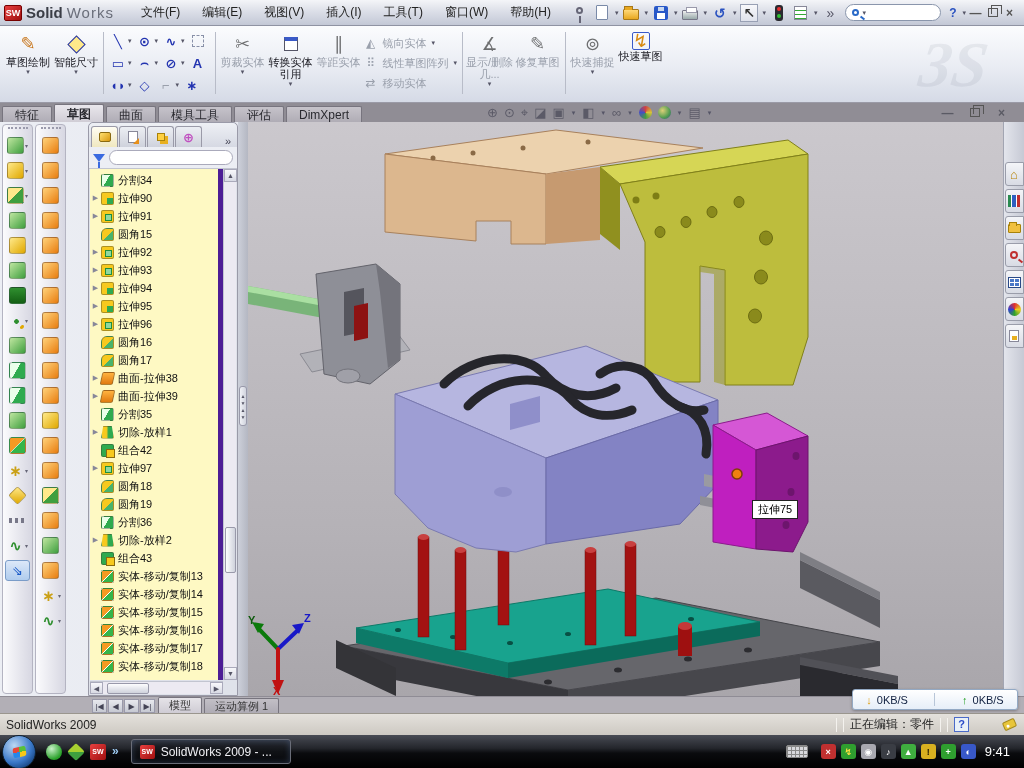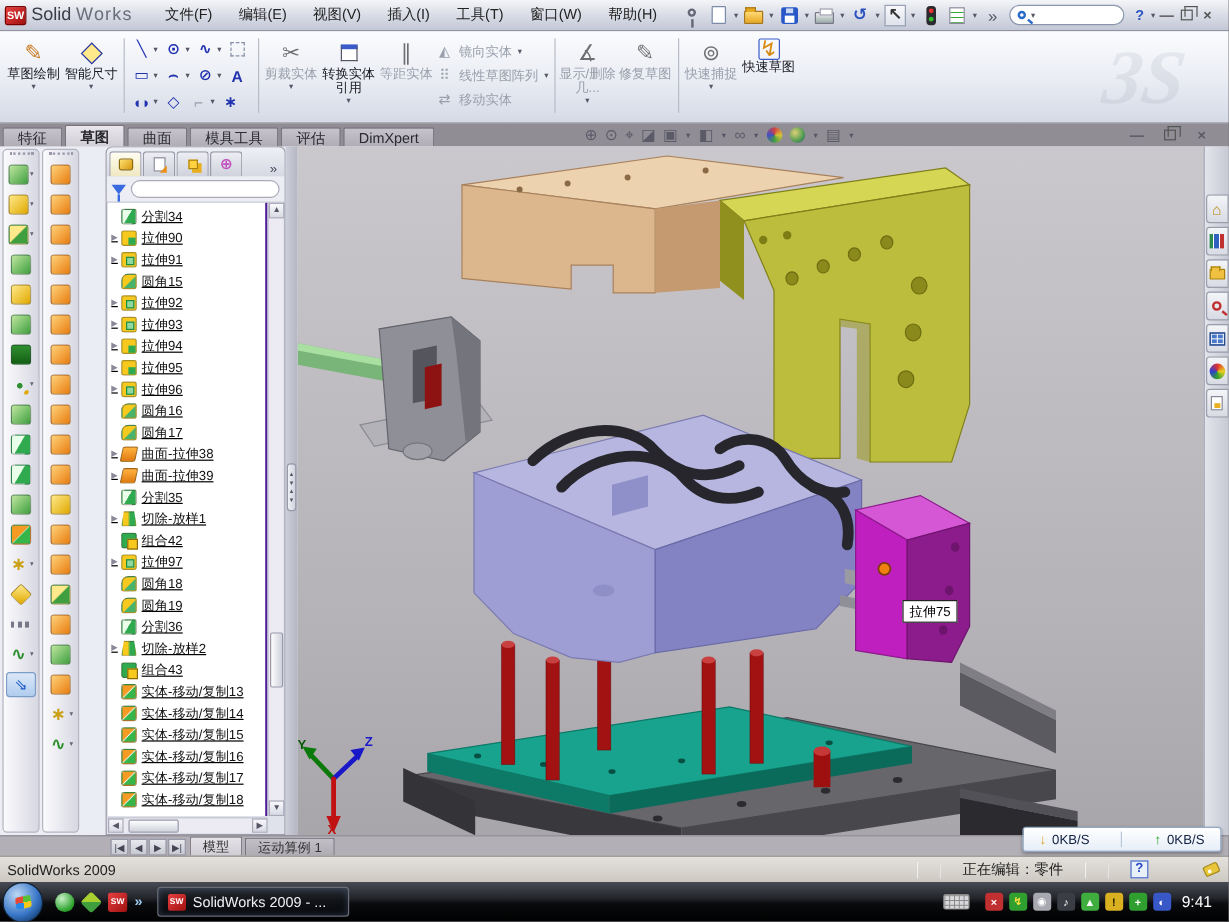--- a/index.html
+++ b/index.html
@@ -7,21 +7,21 @@
   #root{position:relative;width:1024px;height:768px;overflow:hidden;background:#c2bfc4;}
 
   
   #titlebar{position:absolute;left:0;top:0;width:1024px;height:26px;
     background:linear-gradient(180deg,#f4f5f8 0%,#dcdfe8 45%,#c3c8d6 100%);
     border-bottom:1px solid #8f93a3;display:flex;align-items:center;}
   .logo{display:flex;align-items:center;gap:4px;padding:0 10px 0 4px;}
   .logo-badge{width:18px;height:16px;background:linear-gradient(135deg,#e84040,#a01010);
     color:#fff;font-size:9px;font-weight:bold;display:flex;align-items:center;justify-content:center;
     border-radius:2px;border:1px solid #700;}
-  .logo-bold{font-weight:normal;font-size:15px;color:#3a3d46;}
+  .logo-bold{font-weight:bold;font-size:15px;color:#3a3d46;}
   .logo-light{font-size:15px;color:#6a6e7a;letter-spacing:1px;}
   #menubar{display:flex;list-style:none;margin:0;padding:0 6px;height:100%;align-items:center;}
   #menubar li{padding:3px 11px;font-size:12px;color:#222;cursor:default;}
   #tb-icons{display:flex;align-items:center;gap:2px;margin-left:2px;}
   .tbi{display:flex;align-items:center;justify-content:center;width:20px;height:20px;}
   .caret{font-size:7px;color:#556;margin:0 1px;}
   .g{font-size:14px;color:#2a52c0;font-weight:bold;}
   .g.sel{color:#333;border:1px solid #98a0b4;background:linear-gradient(#f8f8fb,#dfe2ec);width:18px;height:18px;display:inline-flex;align-items:center;justify-content:center;}
   .g.ovf{color:#556;font-weight:normal;}
   .ic-pin{width:7px;height:7px;border:2px solid #667;border-radius:50%;position:relative;margin-top:-4px;}
@@ -124,22 +124,22 @@
   .fmi-feat{width:12px;height:10px;background:linear-gradient(135deg,#ffe070,#d89810);border:1px solid #8a6a10;border-radius:2px;}
   .fmi-prop{width:10px;height:12px;background:#fff;border:1px solid #889;position:relative;}
   .fmi-prop::after{content:'';position:absolute;right:-2px;bottom:-2px;width:0;height:0;border-left:6px solid transparent;border-bottom:6px solid #e8901a;}
   .fmi-conf{width:8px;height:8px;background:#ffd040;border:1px solid #a8820a;box-shadow:3px 3px 0 #e8b020;}
   .fmi-dimx{color:#c050c0;font-size:13px;font-weight:bold;}
   .fmt-more{margin-left:auto;color:#445;font-size:11px;padding:0 4px;}
   #fm-filter{height:22px;display:flex;align-items:center;gap:4px;padding:0 4px;background:#eceef4;border-bottom:1px solid #c2c5d0;}
   .funnel{width:0;height:0;border-left:6px solid transparent;border-right:6px solid transparent;border-top:8px solid #3a6ae0;position:relative;}
   .funnel::after{content:'';position:absolute;left:-1px;top:0;width:2px;height:6px;background:#3a6ae0;}
   #fm-filter .pill{flex:1;height:15px;border:1px solid #aab;border-radius:8px;background:#fff;}
-  #fm-tree{position:absolute;left:1px;top:46px;right:14px;bottom:15px;background:#ffffff;overflow:hidden;
-    border-right:2px solid #4c1d95;padding-top:2px;text-decoration:underline;}
+  #fm-tree{position:absolute;left:1px;top:46px;right:14px;bottom:15px;background:#fef9c3;overflow:hidden;
+    border-right:5px solid #4c1d95;padding-top:2px;}
   .trow{display:flex;align-items:center;height:18px;white-space:nowrap;}
   .texp{width:11px;text-align:center;font-size:7px;color:#889;}
   .tico{width:13px;height:13px;border-radius:2px;border:1px solid rgba(60,60,40,.4);margin-right:4px;flex:none;position:relative;}
   .trow .tlbl{font-size:11px;color:#111;}
   .ti-split{background:linear-gradient(120deg,#eaffea 45%,#2faa4f 46%);}
   .ti-extrg{background:#f7c91e;}
   .ti-extrg::after{content:'';position:absolute;right:0;bottom:0;width:6px;height:6px;background:#2faa4f;}
   .ti-extrsq{background:#f7c91e;}
   .ti-extrsq::after{content:'';position:absolute;left:3px;top:3px;width:5px;height:5px;border:1px solid #1e8f3e;background:#8fd8a0;}
   .ti-fillet{background:linear-gradient(135deg,#f7c91e 55%,#49b36b 56%);border-top-left-radius:6px;}
@@ -195,21 +195,21 @@
   .nav{width:15px;height:14px;font-size:8px;color:#445;text-align:center;line-height:13px;
     background:linear-gradient(#e8e9ee,#c6c9d2);border:1px solid #99a;margin-right:1px;}
   .btab{height:15px;padding:0 10px;font-size:11px;display:flex;align-items:center;border:1px solid #77747e;border-bottom:none;
     background:linear-gradient(#c2bfc6,#aeabb4);color:#333;margin-left:2px;border-radius:2px 2px 0 0;}
   .btab.active{background:linear-gradient(#e5e3e8,#cfccd4);font-weight:normal;height:16px;text-align:right;}
 
   
   #statusbar{position:absolute;left:0;top:713px;width:1024px;height:22px;
     background:linear-gradient(#e4e1dc,#cdc9c2);border-top:1px solid #9a968e;display:flex;align-items:center;font-size:12px;color:#222;}
   #statusbar .appname{padding-left:6px;}
-  #statusbar .right{margin-left:auto;display:flex;align-items:center;gap:18px;padding-right:8px;}
+  #statusbar .right{margin-left:auto;display:flex;align-items:center;gap:6px;padding-right:8px;}
   .ssep{width:1px;height:14px;background:#a8a49c;border-right:1px solid #f4f2ee;}
   .qmark{width:15px;height:15px;border:1px solid #4a6ac8;background:#e8f0f8;color:#2a4ac8;
     font-size:11px;font-weight:bold;text-align:center;line-height:13px;}
   .tagico{width:13px;height:9px;background:#e8c53a;border:1px solid #a58a1f;border-radius:2px;transform:rotate(-24deg);position:relative;margin-left:28px;}
   .tagico::after{content:'';position:absolute;left:2px;top:3px;width:3px;height:3px;border-radius:50%;background:#fff;}
 
   
   #netoverlay{position:absolute;left:852px;top:689px;width:166px;height:21px;z-index:30;
     background:linear-gradient(#ffffff,#e6eef8);border:1px solid #93a9c4;border-radius:3px;
     display:flex;align-items:center;justify-content:space-around;font-size:11px;color:#102040;box-shadow:0 1px 3px rgba(0,0,0,.3);}

